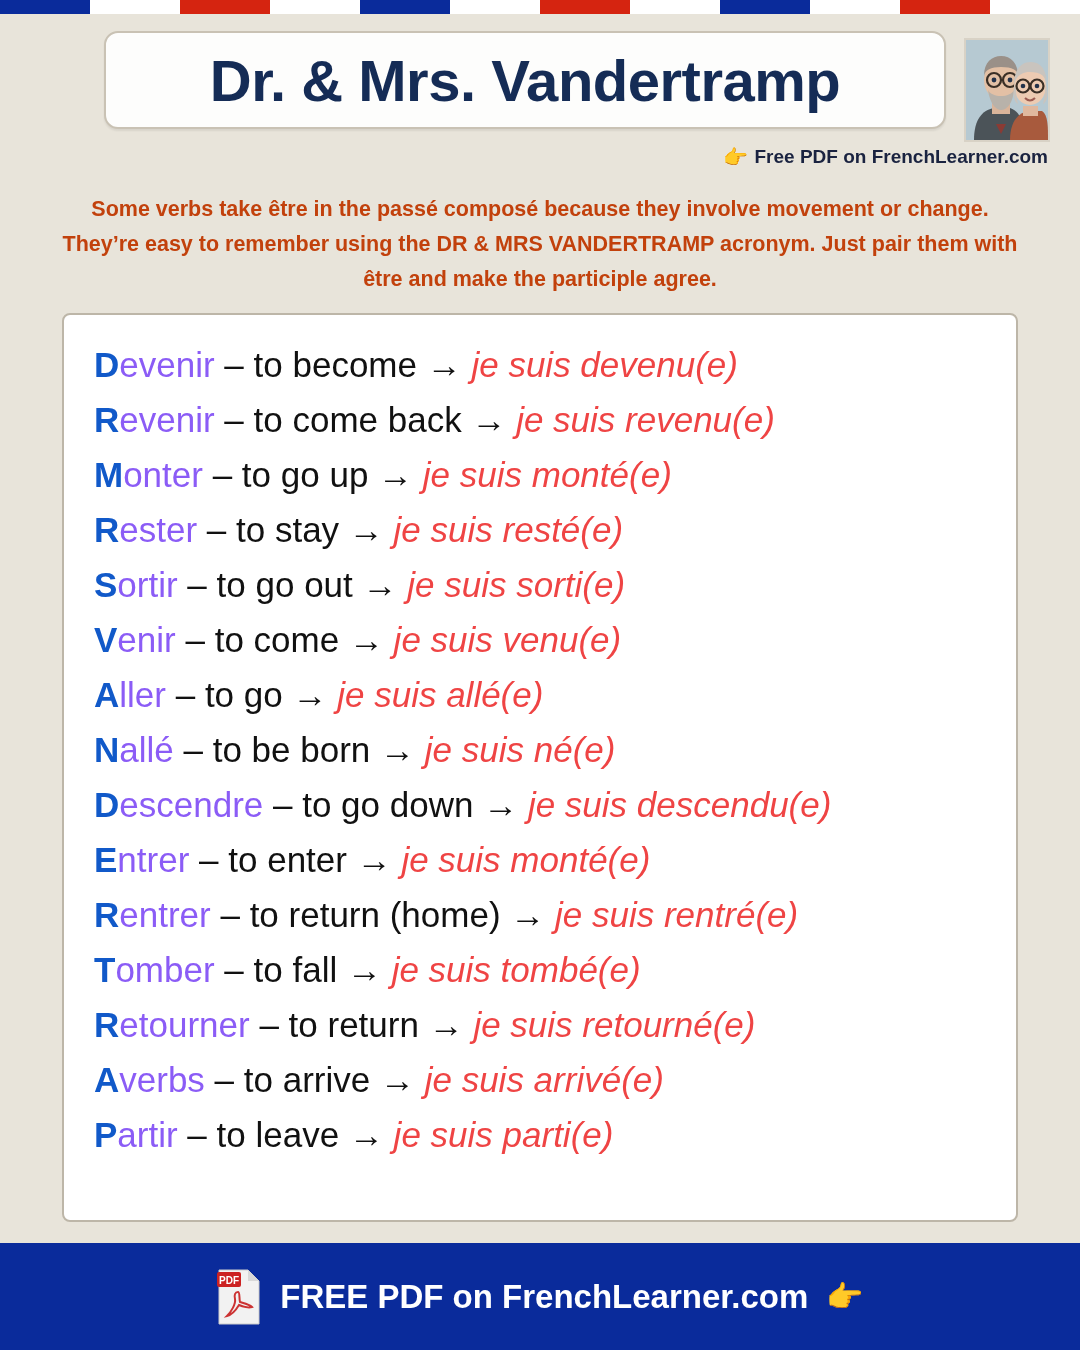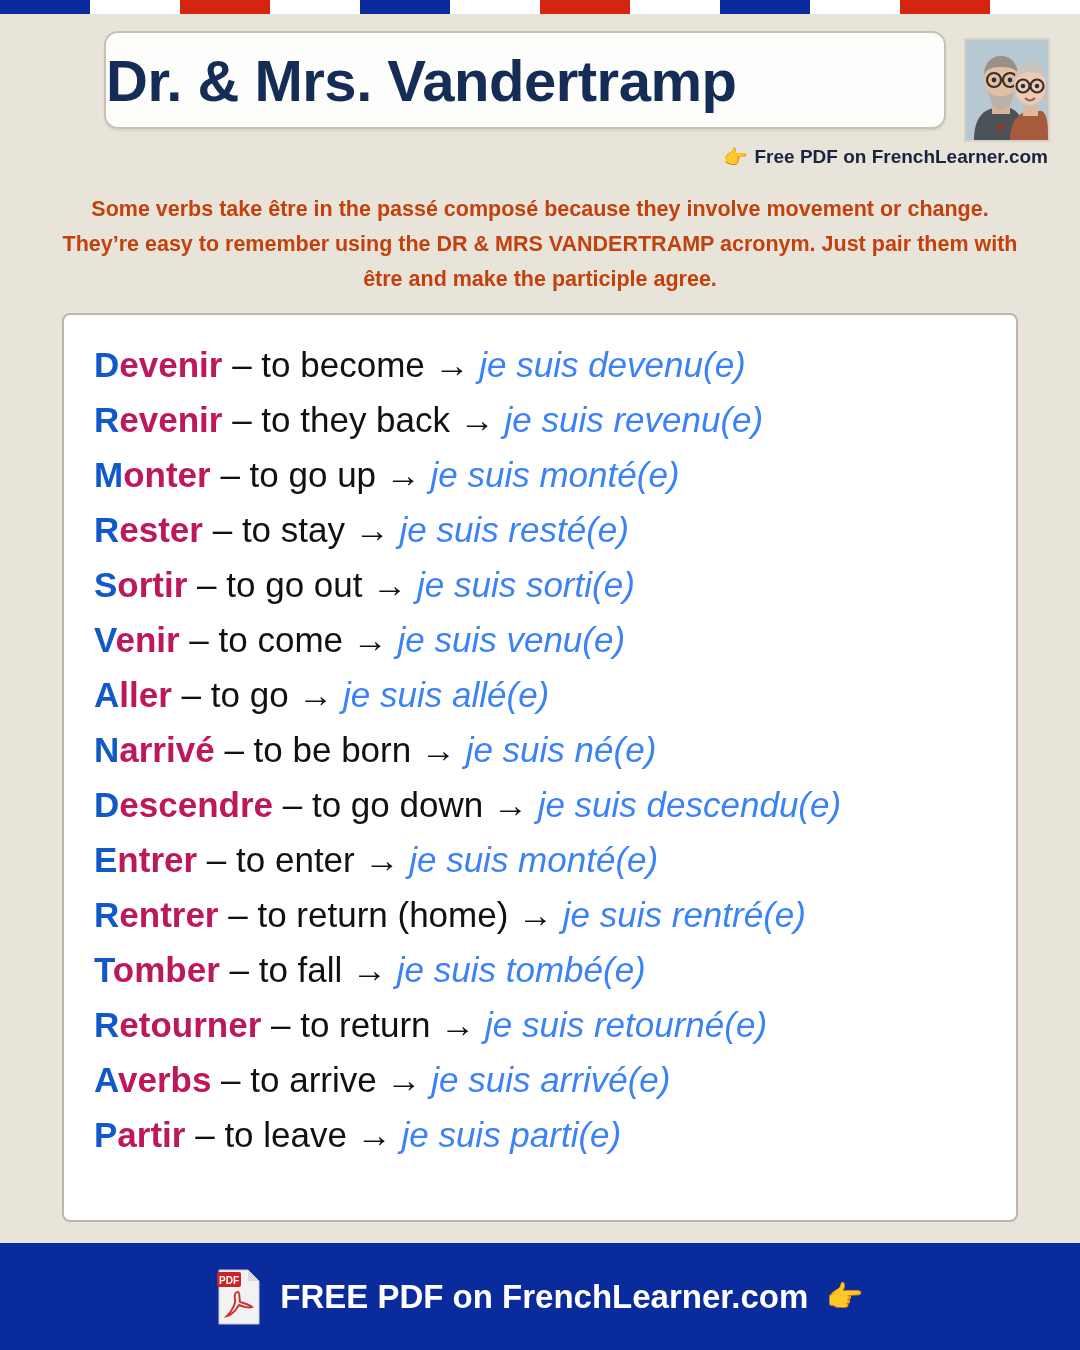--- a/index.html
+++ b/index.html
@@ -40,21 +40,21 @@
     left: 104px;
     top: 17px;
     width: 842px;
     height: 98px;
     background: #fdfdfc;
     border: 2px solid #c9c2b4;
     border-radius: 14px;
     box-sizing: border-box;
     display: flex;
     align-items: center;
-    justify-content: flex-start;
+    justify-content: center;
     box-shadow: 0 2px 2px rgba(0,0,0,0.07);
   }
   #page-title {
     font-size: 58px;
     font-weight: bold;
     color: #152c56;
     letter-spacing: -0.5px;
     white-space: nowrap;
   }
   #avatar {
@@ -115,34 +115,34 @@
     line-height: 55px;
     white-space: nowrap;
     font-size: 35px;
     color: #111111;
   }
   .verb-initial {
     color: #1159c9;
     font-weight: bold;
   }
   .verb-rest {
-    color: #be185d;
-    font-weight: bold;
+    color: #8b5cf6;
+    font-weight: normal;
   }
   .verb-sep, .verb-english {
     color: #111111;
     font-weight: normal;
   }
   .verb-arrow {
     color: #111111;
     font-weight: normal;
   }
   .verb-example {
     font-style: italic;
-    color: #3b82f6;
+    color: #ef4444;
     font-weight: normal;
   }
 
   
   #footer {
     position: absolute;
     left: 0;
     top: 1243px;
     width: 1080px;
     height: 107px;
@@ -225,27 +225,27 @@
     <span class="hand">👉</span>
     <span>Free PDF on FrenchLearner.com</span>
   </div>
 
 </div>
 
 <div id="intro">Some verbs take être in the passé composé because they involve movement or change. They’re easy to remember using the DR &amp; MRS VANDERTRAMP acronym. Just pair them with être and make the participle agree.</div>
 
 <div id="verb-card">
     <div class="verb-row"><span class="verb-initial">D</span><span class="verb-rest">evenir</span><span class="verb-sep"> – </span><span class="verb-english">to become</span><span class="verb-arrow"> → </span><span class="verb-example">je suis devenu(e)</span></div>
-    <div class="verb-row"><span class="verb-initial">R</span><span class="verb-rest">evenir</span><span class="verb-sep"> – </span><span class="verb-english">to they back</span><span class="verb-arrow"> → </span><span class="verb-example">je suis revenu(e)</span></div>
+    <div class="verb-row"><span class="verb-initial">R</span><span class="verb-rest">evenir</span><span class="verb-sep"> – </span><span class="verb-english">to come back</span><span class="verb-arrow"> → </span><span class="verb-example">je suis revenu(e)</span></div>
     <div class="verb-row"><span class="verb-initial">M</span><span class="verb-rest">onter</span><span class="verb-sep"> – </span><span class="verb-english">to go up</span><span class="verb-arrow"> → </span><span class="verb-example">je suis monté(e)</span></div>
     <div class="verb-row"><span class="verb-initial">R</span><span class="verb-rest">ester</span><span class="verb-sep"> – </span><span class="verb-english">to stay</span><span class="verb-arrow"> → </span><span class="verb-example">je suis resté(e)</span></div>
     <div class="verb-row"><span class="verb-initial">S</span><span class="verb-rest">ortir</span><span class="verb-sep"> – </span><span class="verb-english">to go out</span><span class="verb-arrow"> → </span><span class="verb-example">je suis sorti(e)</span></div>
     <div class="verb-row"><span class="verb-initial">V</span><span class="verb-rest">enir</span><span class="verb-sep"> – </span><span class="verb-english">to come</span><span class="verb-arrow"> → </span><span class="verb-example">je suis venu(e)</span></div>
     <div class="verb-row"><span class="verb-initial">A</span><span class="verb-rest">ller</span><span class="verb-sep"> – </span><span class="verb-english">to go</span><span class="verb-arrow"> → </span><span class="verb-example">je suis allé(e)</span></div>
-    <div class="verb-row"><span class="verb-initial">N</span><span class="verb-rest">arrivé</span><span class="verb-sep"> – </span><span class="verb-english">to be born</span><span class="verb-arrow"> → </span><span class="verb-example">je suis né(e)</span></div>
+    <div class="verb-row"><span class="verb-initial">N</span><span class="verb-rest">allé</span><span class="verb-sep"> – </span><span class="verb-english">to be born</span><span class="verb-arrow"> → </span><span class="verb-example">je suis né(e)</span></div>
     <div class="verb-row"><span class="verb-initial">D</span><span class="verb-rest">escendre</span><span class="verb-sep"> – </span><span class="verb-english">to go down</span><span class="verb-arrow"> → </span><span class="verb-example">je suis descendu(e)</span></div>
     <div class="verb-row"><span class="verb-initial">E</span><span class="verb-rest">ntrer</span><span class="verb-sep"> – </span><span class="verb-english">to enter</span><span class="verb-arrow"> → </span><span class="verb-example">je suis monté(e)</span></div>
     <div class="verb-row"><span class="verb-initial">R</span><span class="verb-rest">entrer</span><span class="verb-sep"> – </span><span class="verb-english">to return (home)</span><span class="verb-arrow"> → </span><span class="verb-example">je suis rentré(e)</span></div>
     <div class="verb-row"><span class="verb-initial">T</span><span class="verb-rest">omber</span><span class="verb-sep"> – </span><span class="verb-english">to fall</span><span class="verb-arrow"> → </span><span class="verb-example">je suis tombé(e)</span></div>
     <div class="verb-row"><span class="verb-initial">R</span><span class="verb-rest">etourner</span><span class="verb-sep"> – </span><span class="verb-english">to return</span><span class="verb-arrow"> → </span><span class="verb-example">je suis retourné(e)</span></div>
     <div class="verb-row"><span class="verb-initial">A</span><span class="verb-rest">verbs</span><span class="verb-sep"> – </span><span class="verb-english">to arrive</span><span class="verb-arrow"> → </span><span class="verb-example">je suis arrivé(e)</span></div>
     <div class="verb-row"><span class="verb-initial">P</span><span class="verb-rest">artir</span><span class="verb-sep"> – </span><span class="verb-english">to leave</span><span class="verb-arrow"> → </span><span class="verb-example">je suis parti(e)</span></div>
   </div>
 
 <div id="footer">

